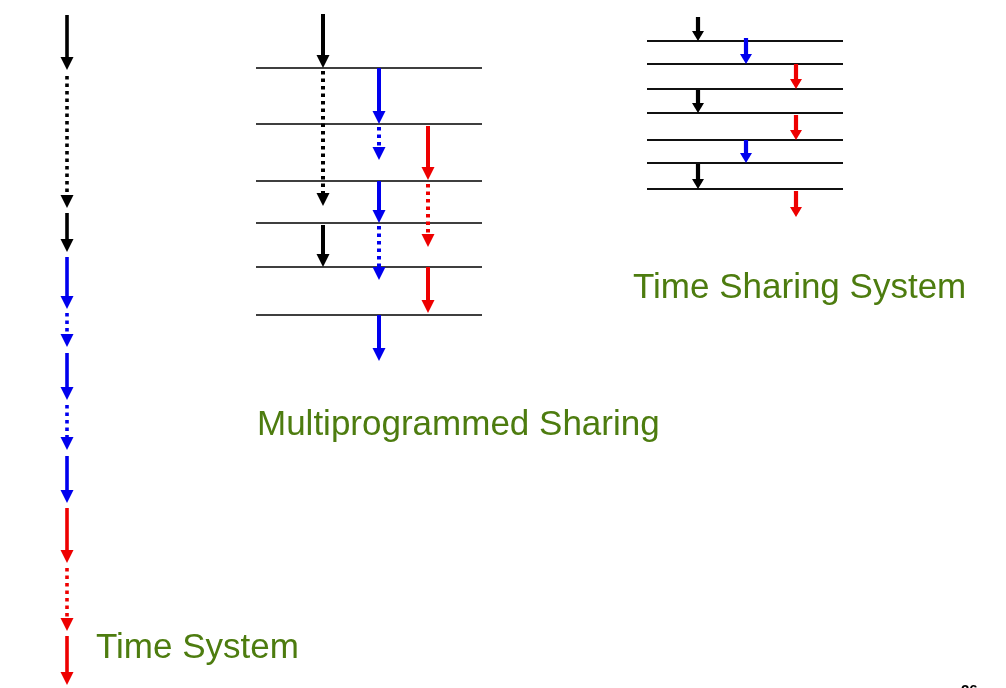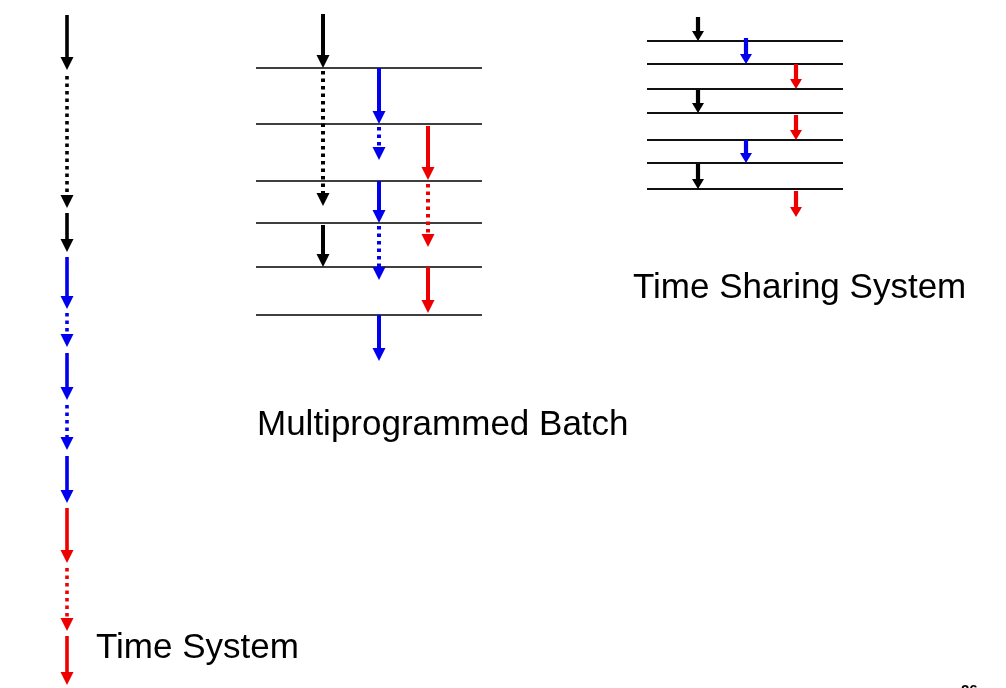--- a/index.html
+++ b/index.html
@@ -6,21 +6,21 @@
   .stage{
     position:relative;
     width:1006px;height:688px;
     background:#ffffff;
     overflow:hidden;
     font-family:"Liberation Sans", sans-serif;
   }
   .stage svg{position:absolute;left:0;top:0;}
   .diagram-label{
     position:absolute;
-    color:#000000;
+    color:#4d7c0f;
     font-size:35px;
     line-height:1;
     white-space:nowrap;
     letter-spacing:0px;
   }
   .label-batch{left:96px;top:628px;}
   .label-multi{left:257px;top:405px;}
   .label-ts{left:633px;top:268px;}
   .page-number{
     position:absolute;
@@ -166,19 +166,19 @@
         <polygon points="692,179 704,179 698,189" fill="#000000"></polygon>
       </g>
       <g>
         <line x1="796" x2="796" y1="191" y2="209" stroke="#EE0000" stroke-width="4.2"></line>
         <polygon points="790,207 802,207 796,217" fill="#EE0000"></polygon>
       </g>
     </svg>
 
   <div class="diagram-label label-batch">Time System</div>
 
-  <div class="diagram-label label-multi">Multiprogrammed Batch</div>
+  <div class="diagram-label label-multi">Multiprogrammed Sharing</div>
 
   <div class="diagram-label label-ts">Time Sharing System</div>
 
   <div class="page-number">26</div>
 
 </div>
 
 </body></html>

